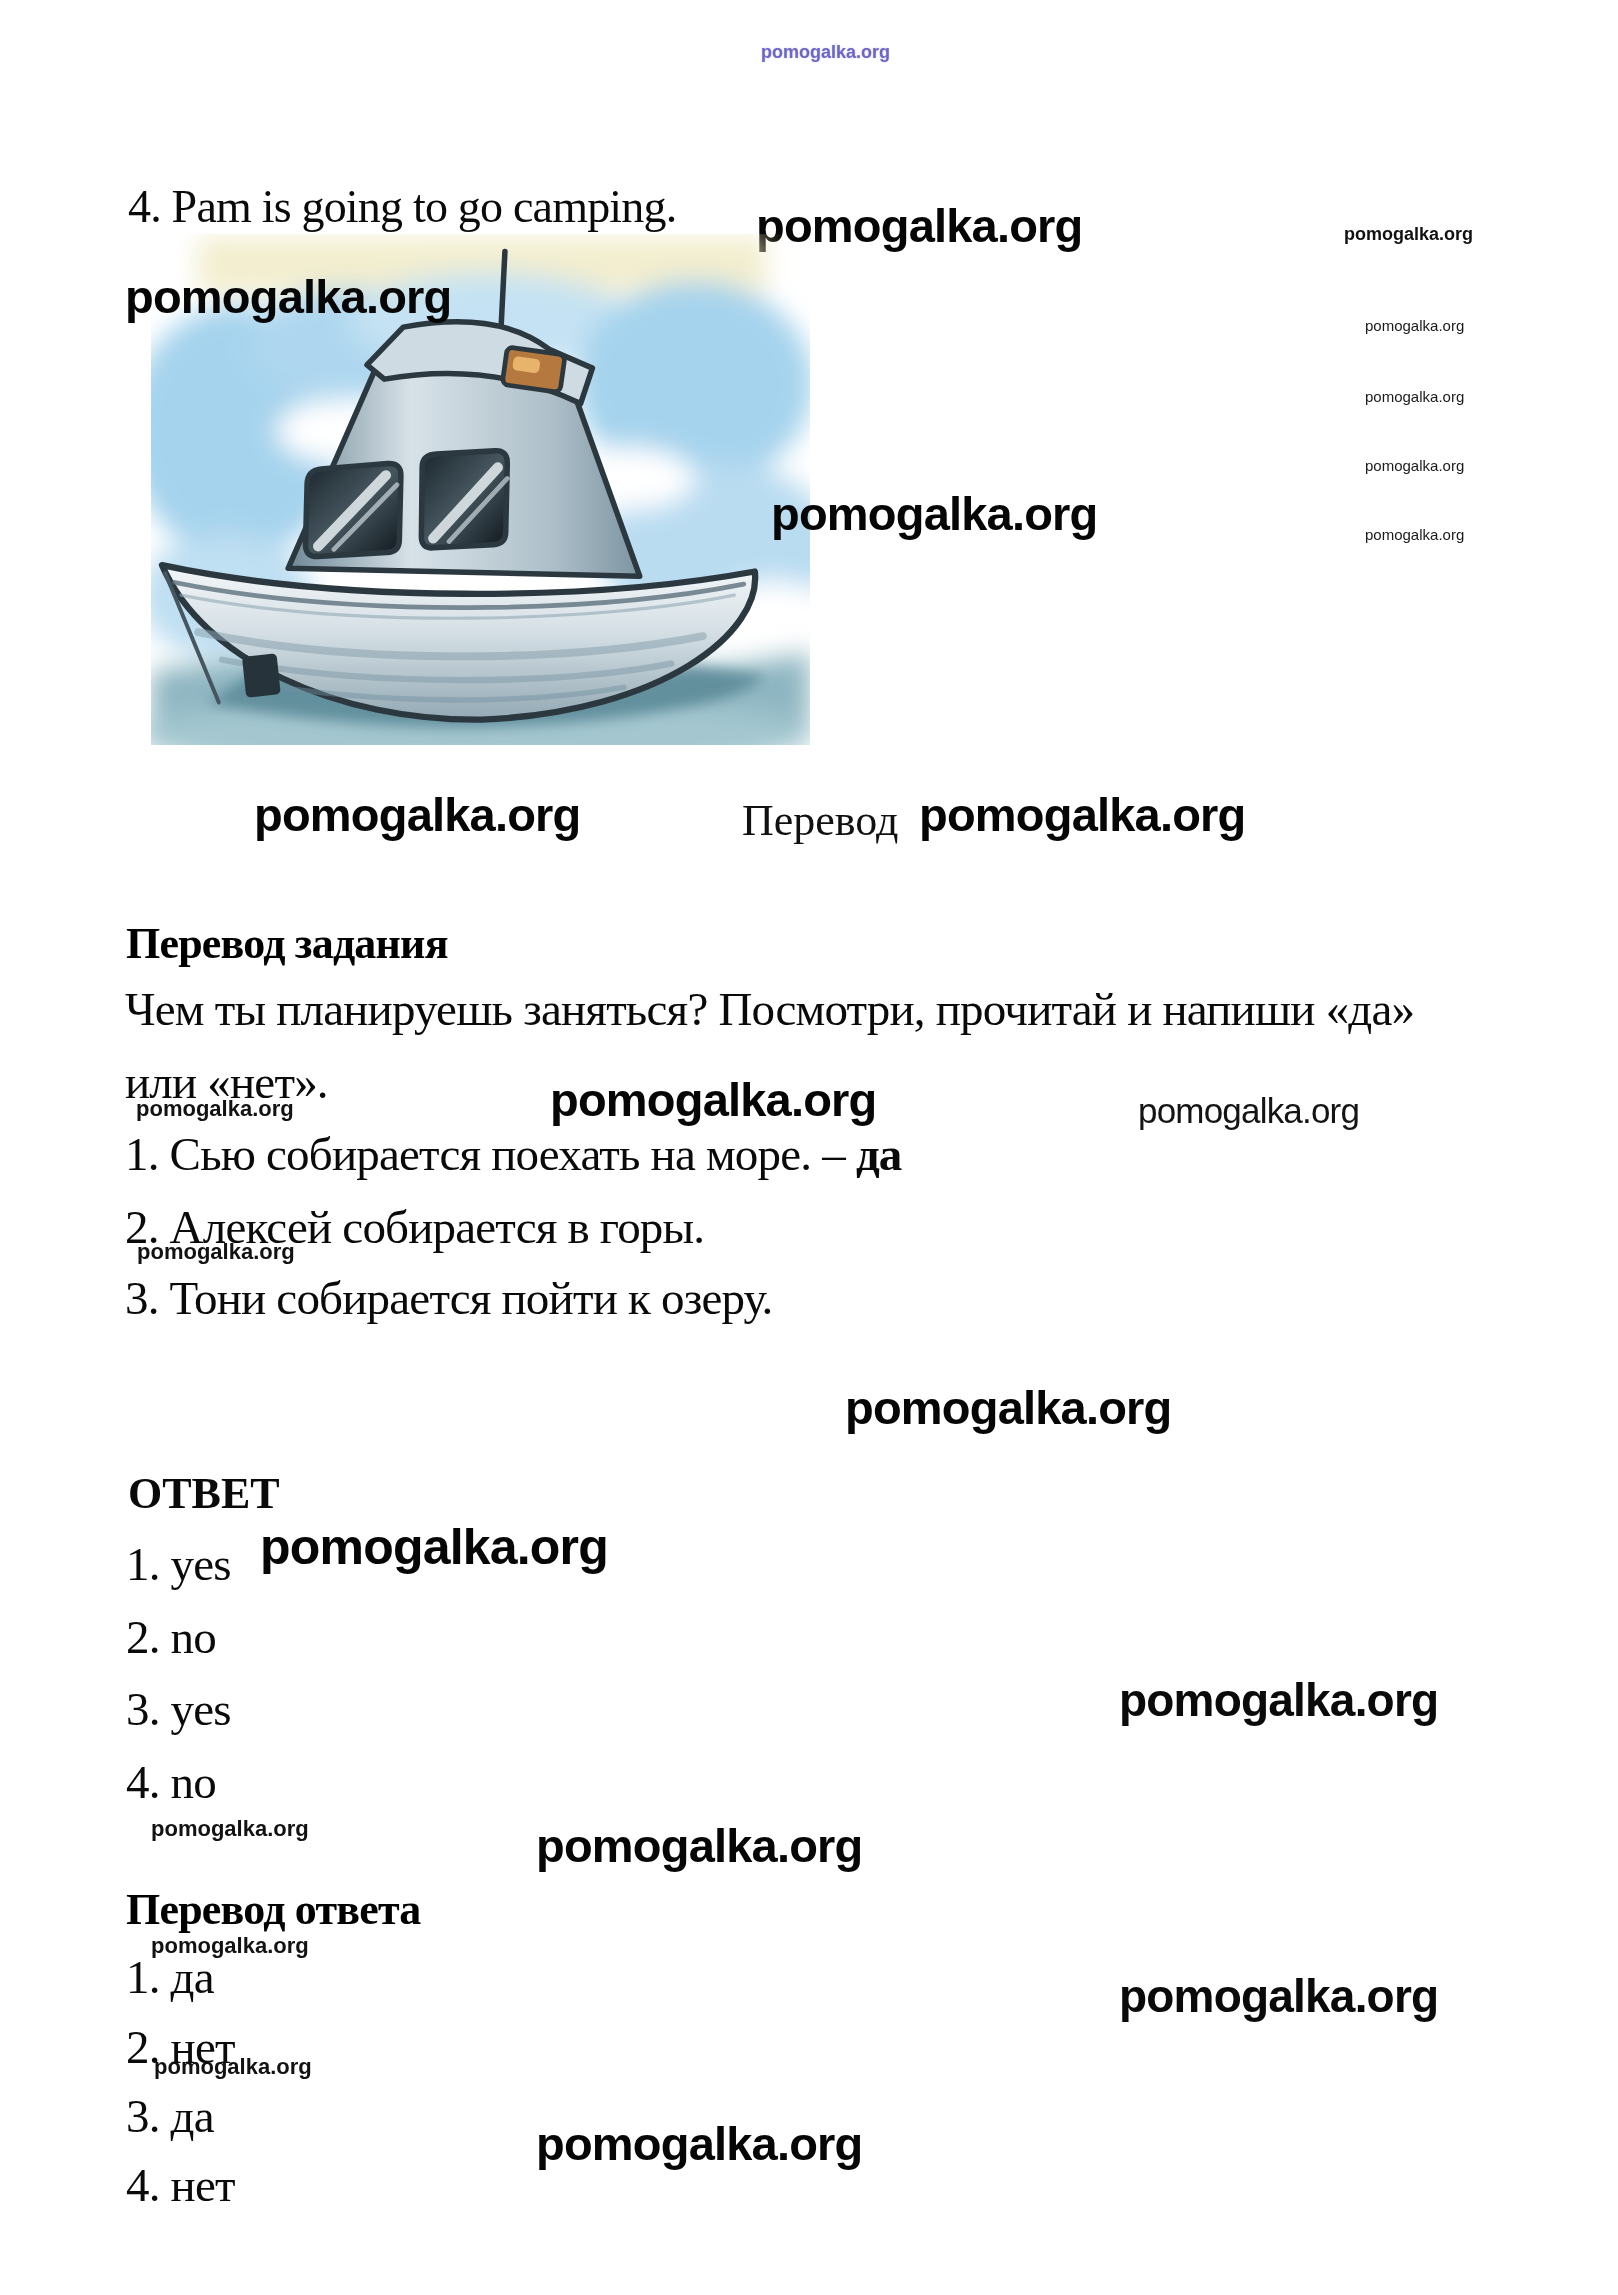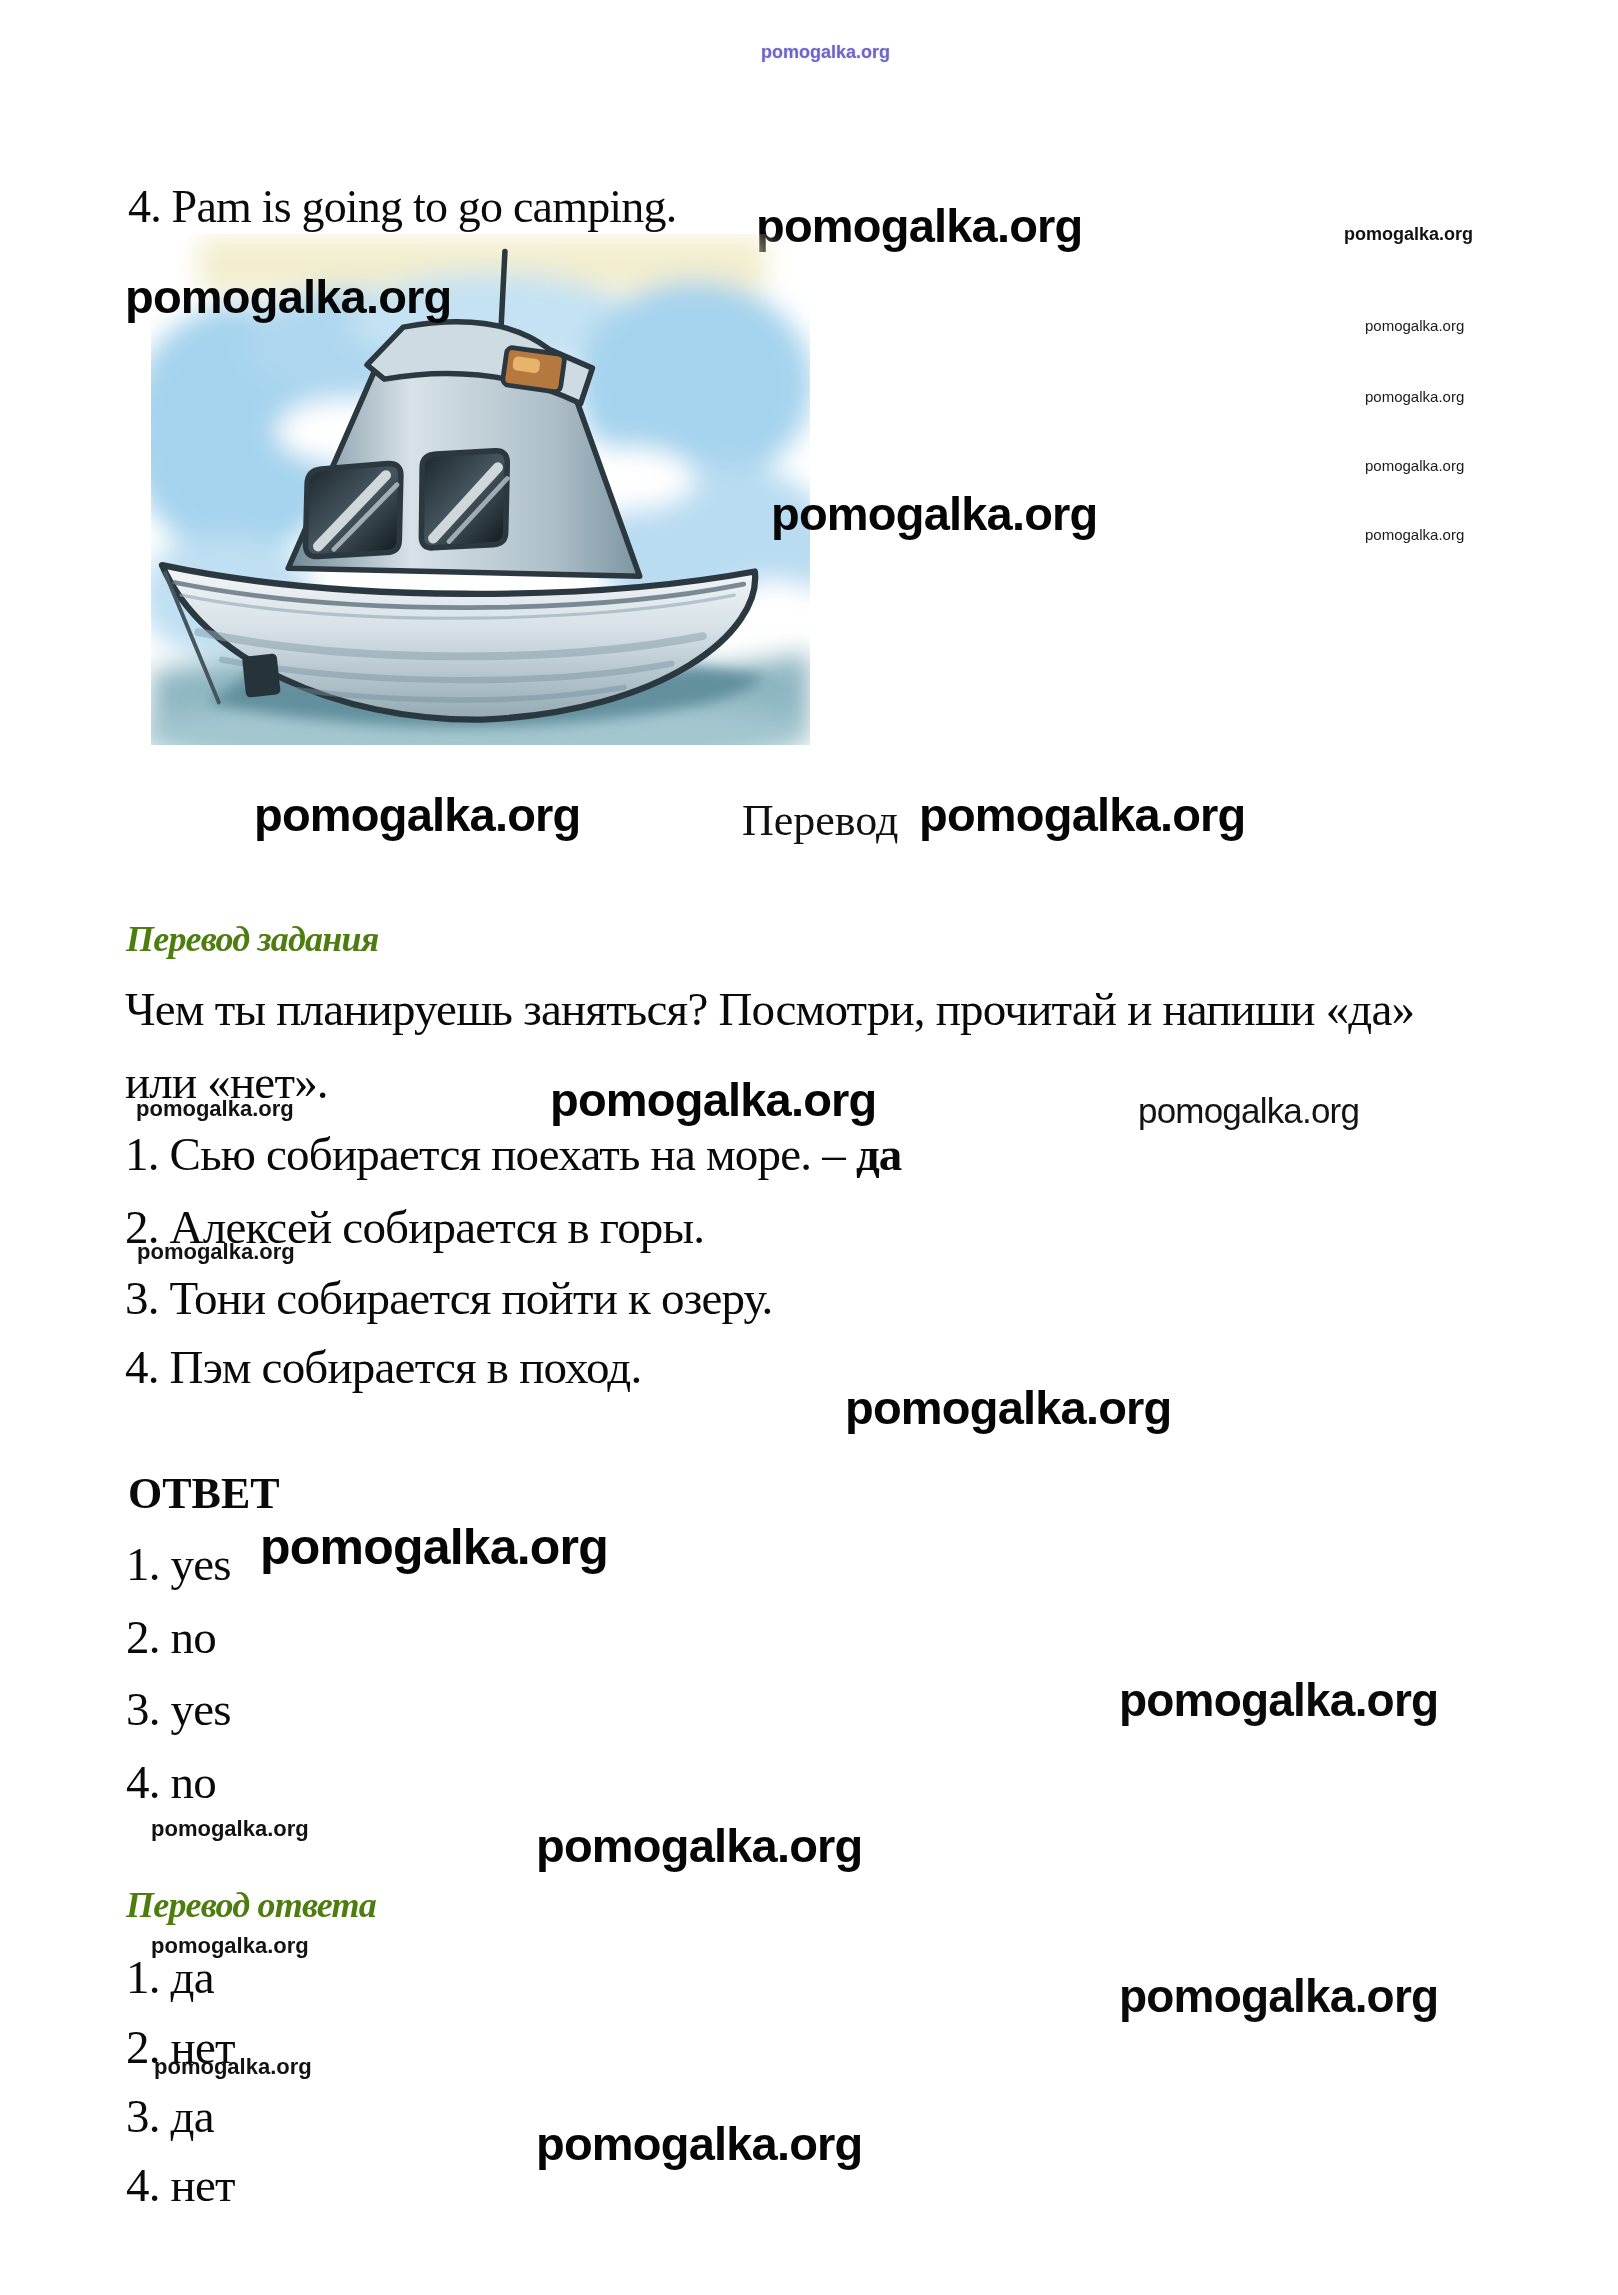--- a/index.html
+++ b/index.html
@@ -23,24 +23,23 @@
   }
   .body-text b{font-weight:700;}
   .solution-label{
     font-family:"Liberation Serif", serif;
     font-size:44px;
     color:#111;
   }
   .section-heading{
     font-family:"Liberation Serif", serif;
     font-weight:700;
-    font-style:italic;
-    font-size:36px;
-    letter-spacing:-0.8px;
-    color:#4d7c0f;
+    font-size:44px;
+    letter-spacing:-0.8px;
+    color:#000000;
   }
   .answer-heading{
     font-family:"Liberation Serif", serif;
     font-weight:700;
     font-size:44px;
     letter-spacing:0px;
     color:#0a0a0a;
   }
   
   .wm-big{
@@ -197,21 +196,20 @@
   <div class="abs body-text" style="left:125px;top:1015px;">или «нет».</div>
 
   <div class="abs wm-small" style="left:136px;top:1056px;">pomogalka.org</div>
   <div class="abs wm-big" style="left:550px;top:1032px;">pomogalka.org</div>
   <div class="abs wm-mid-light" style="left:1138px;top:1051px;">pomogalka.org</div>
 
   <div class="abs body-text" style="left:125px;top:1087px;text-align:center;"><span>1. Сью собирается поехать на море. – </span><b>да</b></div>
   <div class="abs body-text" style="left:125px;top:1160px;">2. Алексей собирается в горы.</div>
   <div class="abs wm-small" style="left:137px;top:1199px;">pomogalka.org</div>
   <div class="abs body-text" style="left:125px;top:1231px;">3. Тони собирается пойти к озеру.</div>
-  <div class="abs body-text" style="left:125px;top:1300px;">4. Пэм собирается в поход.</div>
 
   <div class="abs wm-big" style="left:845px;top:1340px;">pomogalka.org</div>
 
   <div class="abs answer-heading" style="left:128px;top:1428px;">ОТВЕТ</div>
   <div class="abs body-text" style="left:126px;top:1497px;">1. yes</div>
   <div class="abs wm-big" style="left:260px;top:1478px;font-size:50px;">pomogalka.org</div>
   <div class="abs body-text" style="left:126px;top:1570px;">2. no</div>
   <div class="abs body-text" style="left:126px;top:1642px;">3. yes</div>
   <div class="abs wm-mid" style="left:1119px;top:1633px;">pomogalka.org</div>
   <div class="abs body-text" style="left:126px;top:1715px;text-align:center;">4. no</div>

